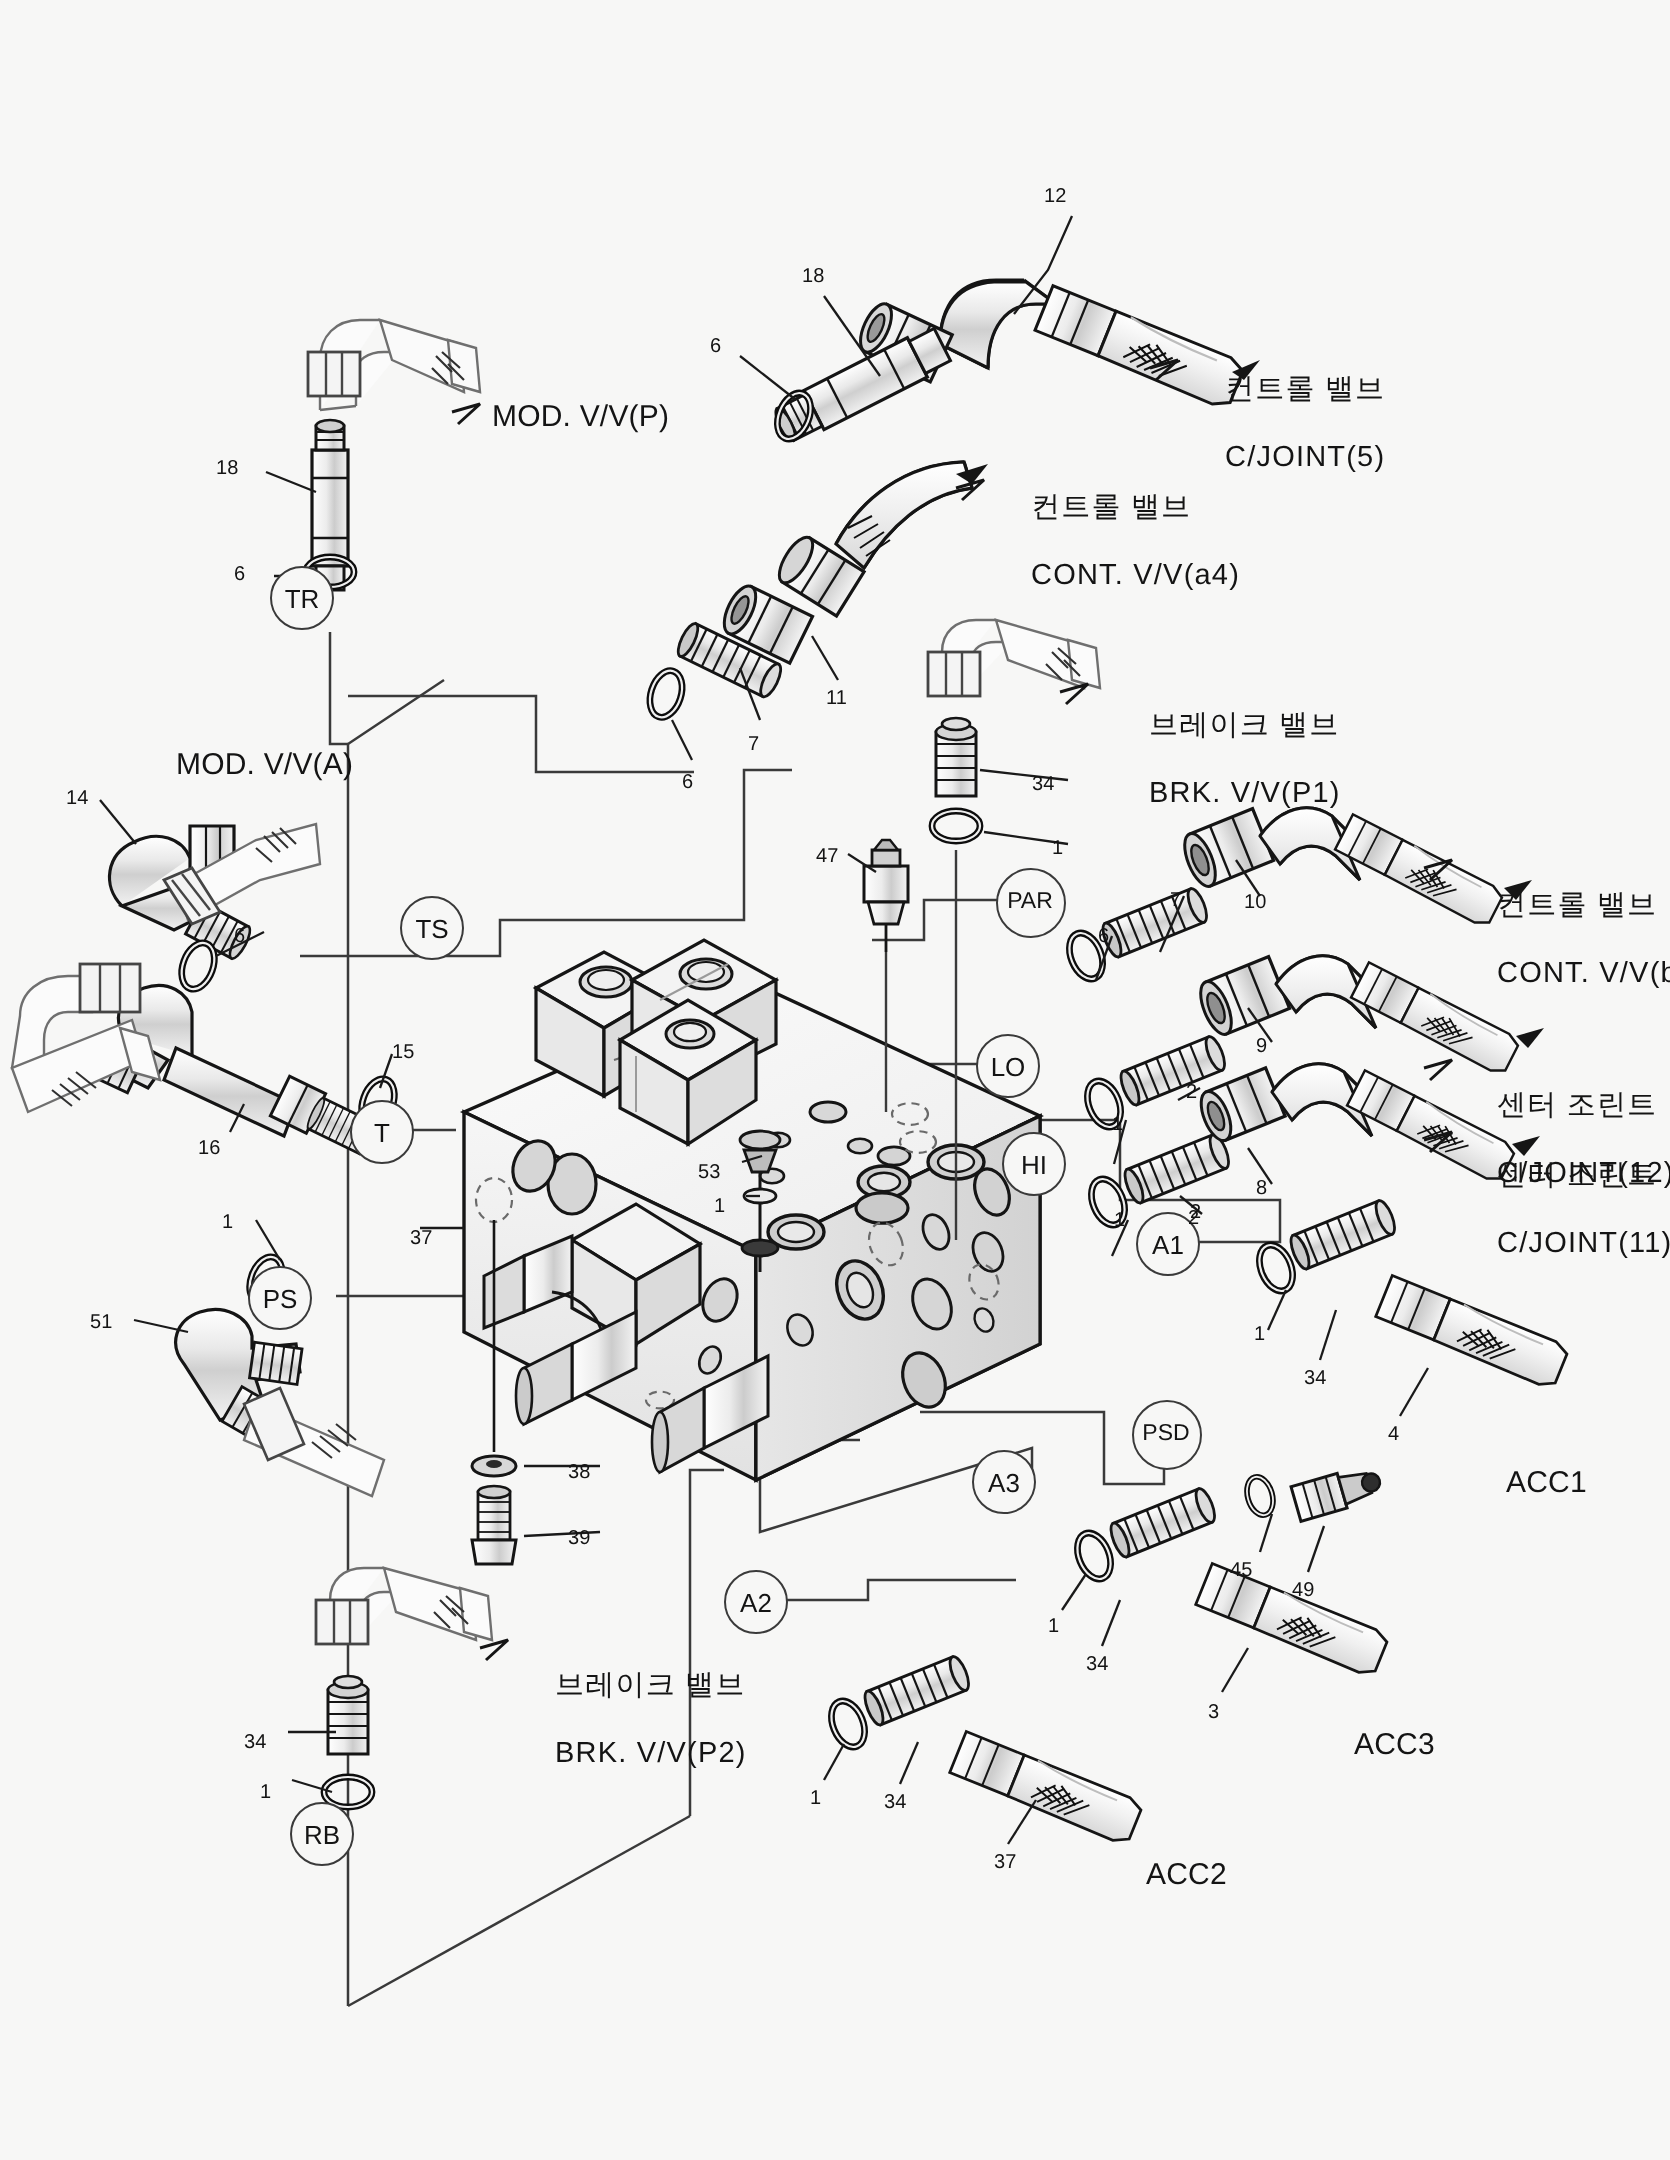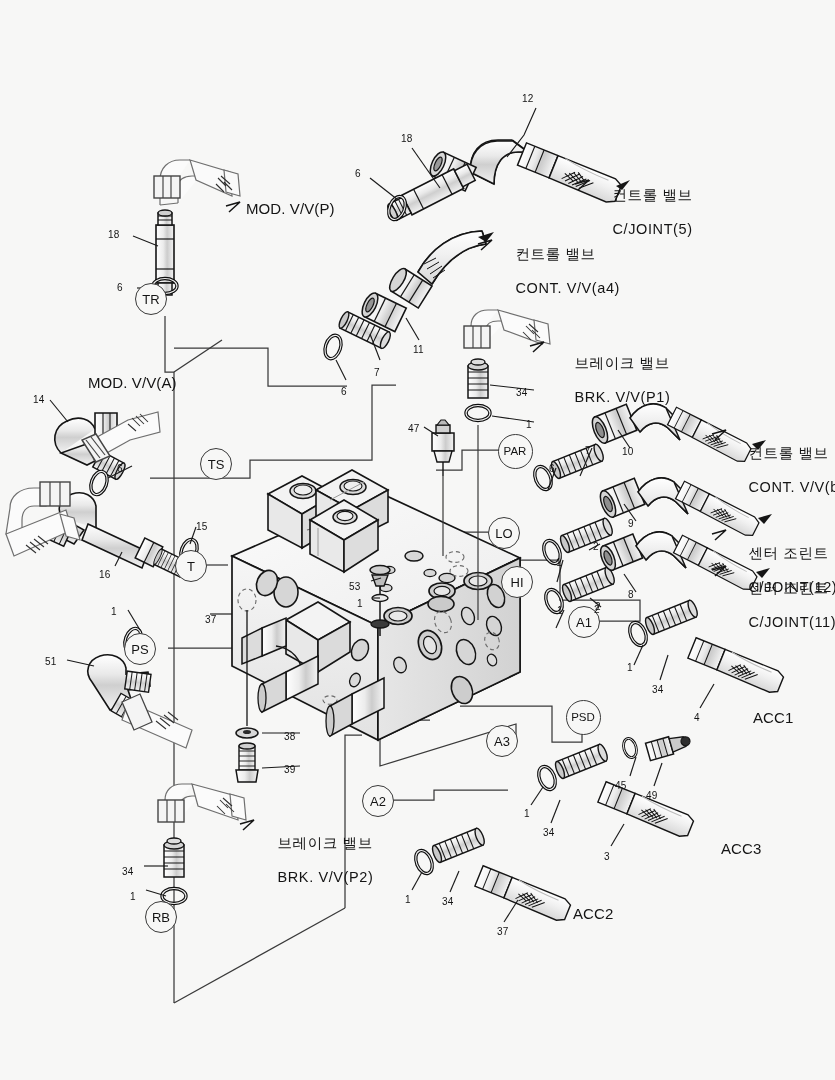--- a/index.html
+++ b/index.html
@@ -33,20 +33,21 @@
   }
   .lbl.num {
     font-size: 10px;
   }
   .lbl.ko {
     font-size: 14.5px;
     letter-spacing: 0.6px;
   }
   .lbl.acc {
     font-size: 15px;
+    margin-top: 24px;
   }
   .circ {
     position: absolute;
     width: 30px;
     height: 30px;
     border-radius: 50%;
     border: 1.4px solid #3a3a3a;
     background: #f7f7f6;
     display: flex;
     align-items: center;
@@ -762,21 +763,21 @@
     <span class="two-line">C/JOINT(11)</span>
   </div>
 
   <div class="lbl ko" style="left:259px; top:818px;">
     <span>브레이크 밸브</span><br>
     <span class="two-line">BRK. V/V(P2)</span>
   </div>
 
   <div class="lbl acc" style="left:753px; top:709px;">ACC1</div>
   <div class="lbl acc" style="left:573px; top:905px;">ACC2</div>
-  <div class="lbl acc" style="left:721px; top:840px;">ACC3</div>
+  <div class="lbl acc" style="left:677px; top:840px;">ACC3</div>
 
   <div id="markers">
       <div class="circ" style="left: 135px; top: 283px;">TR</div>
       <div class="circ" style="left: 200px; top: 448px;">TS</div>
       <div class="circ" style="left: 175px; top: 550px;">T</div>
       <div class="circ" style="left: 124px; top: 633px;">PS</div>
       <div class="circ" style="left: 145px; top: 901px;">RB</div>
       <div class="circ wide" style="left: 497.5px; top: 433.5px;">PAR</div>
       <div class="circ" style="left: 488px; top: 517px;">LO</div>
       <div class="circ" style="left: 501px; top: 566px;">HI</div>

